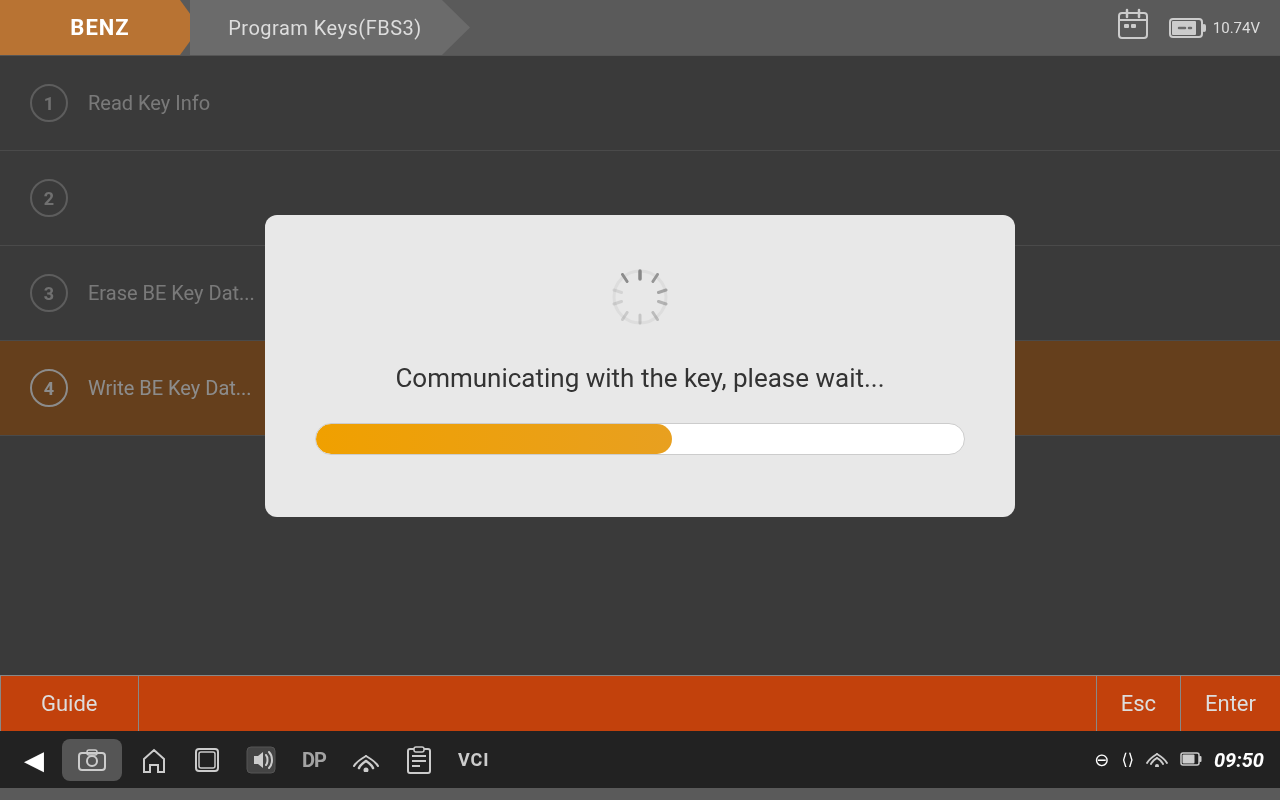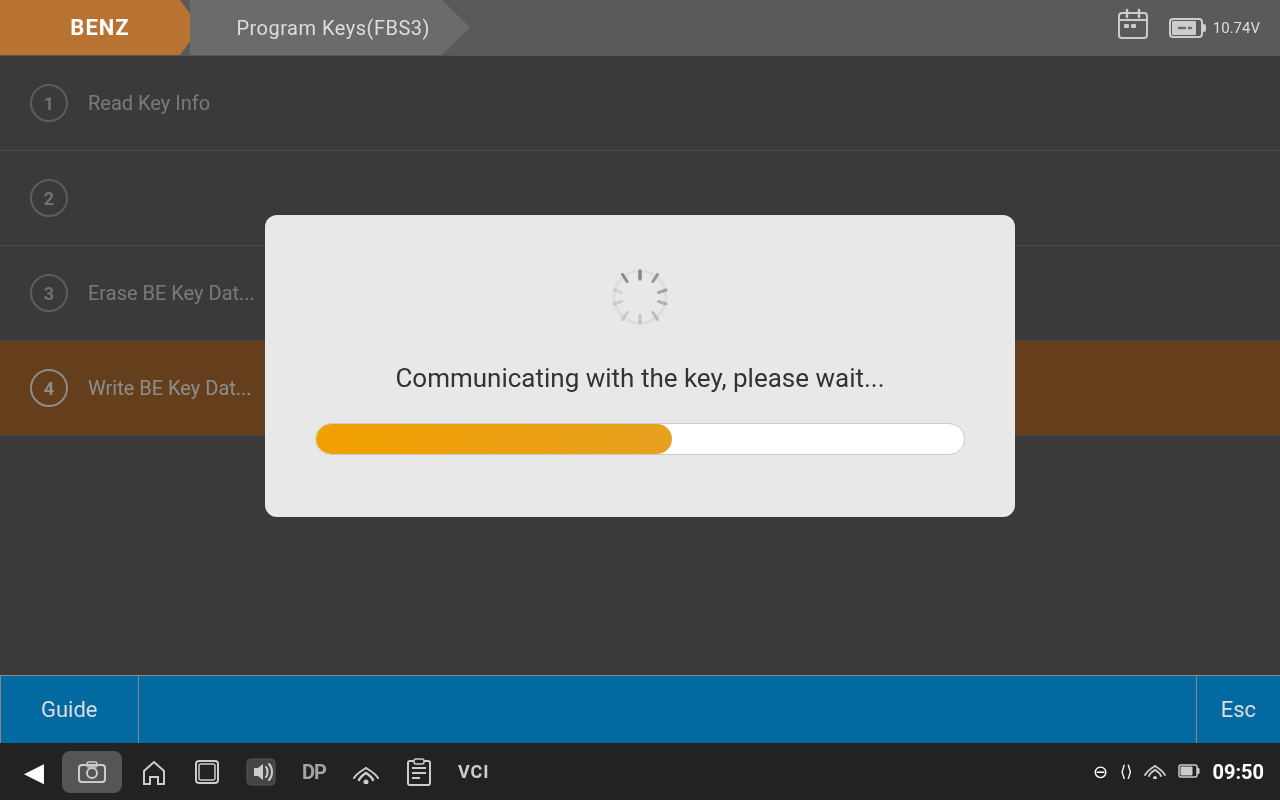--- a/index.html
+++ b/index.html
@@ -30,21 +30,21 @@
       color: #fff;
       font-size: 22px;
       font-weight: bold;
       clip-path: polygon(0 0, 90% 0, 100% 50%, 90% 100%, 0 100%);
       min-width: 200px;
       letter-spacing: 1px;
     }
     .tab-program-keys {
       display: flex;
       align-items: center;
-      justify-content: flex-end;
+      justify-content: center;
       height: 55px;
       padding: 0 40px 0 30px;
       background: #6b6b6b;
       color: #ddd;
       font-size: 20px;
       clip-path: polygon(0 0, 90% 0, 100% 50%, 90% 100%, 0 100%);
       min-width: 280px;
       margin-left: -10px;
       letter-spacing: 0.5px;
     }
@@ -159,22 +159,22 @@
       overflow: hidden;
     }
     .progress-fill {
       height: 100%;
       background: linear-gradient(to right, #f0a000, #e8a020);
       border-radius: 20px;
     }
 
     
     .bottom-bar {
-      height: 68px;
-      background: #0369a1;
+      height: 56px;
+      background: #c2410c;
       display: flex;
       align-items: center;
       border-top: 1px solid #888;
     }
     .bottom-btn {
       height: 100%;
       display: flex;
       align-items: center;
       justify-content: center;
       padding: 0 40px;
@@ -226,20 +226,21 @@
       background: #555;
       border-radius: 8px;
       width: 60px;
       height: 42px;
     }
     .sys-spacer { flex: 1; }
     .sys-time {
       color: #fff;
       font-size: 20px;
       font-weight: bold;
+      font-style: italic;
     }
     .sys-right {
       display: flex;
       align-items: center;
       gap: 12px;
       color: #fff;
       font-size: 18px;
     }
   </style>
 </head>
@@ -338,20 +339,23 @@
 </div>
 
 <div class="bottom-bar">
   <div class="bottom-btn">
     <span>Guide</span>
   </div>
   <div class="bottom-spacer"></div>
   <div class="bottom-btn-right">
     <span>Esc</span>
   </div>
+  <div class="bottom-btn-right">
+    <span>Enter</span>
+  </div>
 </div>
 
 <div class="system-bar">
 
   <div class="sys-btn back-btn">◀</div>
 
   <div class="sys-btn camera-btn">
     <svg width="28" height="22" viewBox="0 0 28 22" fill="none">
       <rect x="1" y="4" width="26" height="17" rx="3" stroke="#ccc" stroke-width="2" fill="none"></rect>
       <circle cx="14" cy="12" r="5" stroke="#ccc" stroke-width="2" fill="none"></circle>

